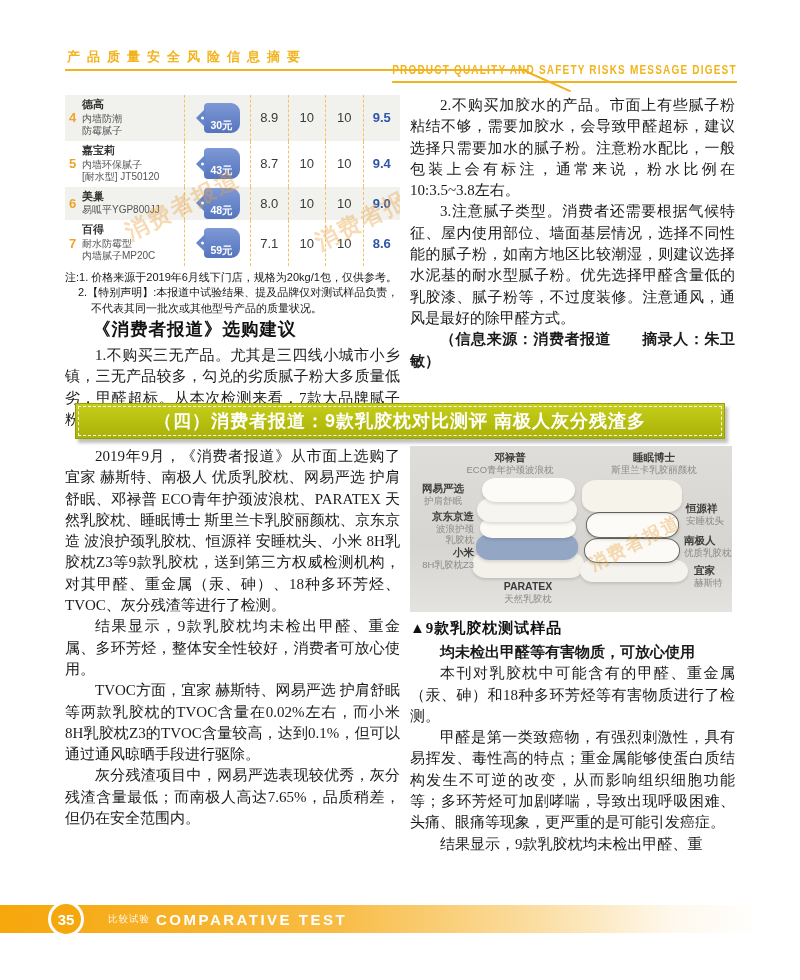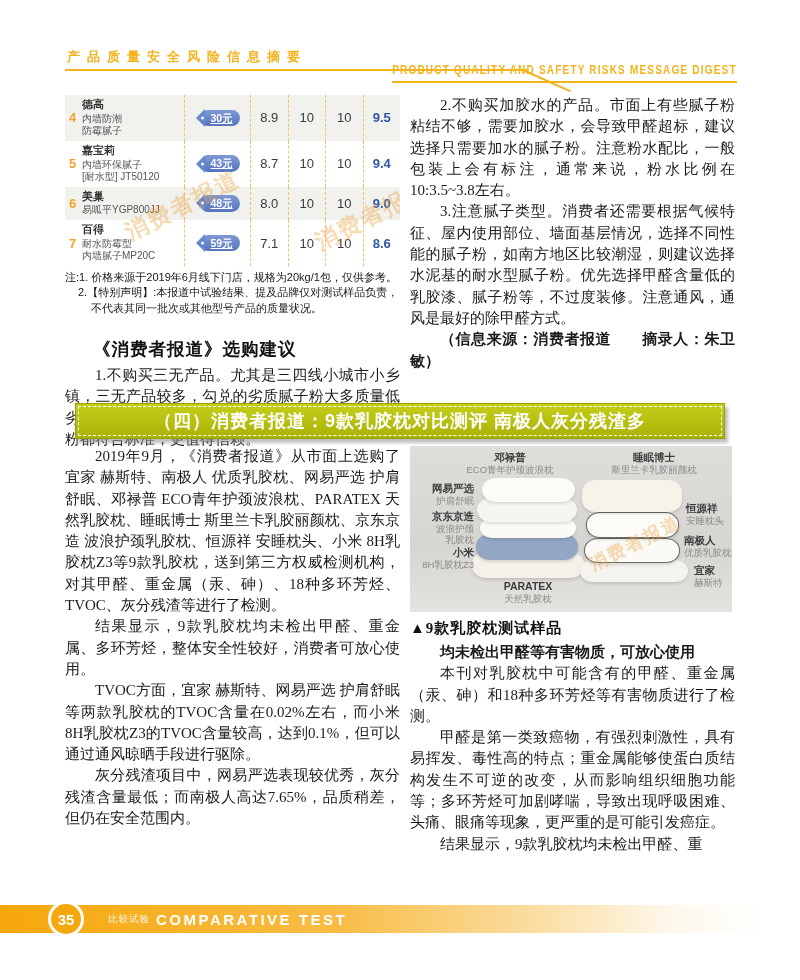--- a/index.html
+++ b/index.html
@@ -37,35 +37,35 @@
             font-size:13px; font-weight:bold; color:#F0A32A; }
   .t-name { width:104px; flex:none; padding:4px 2px; display:flex; flex-direction:column; justify-content:center; }
   .t-brand { font-weight:bold; font-size:11px; color:#333; line-height:1.25;font-family:Liberation Mono, monospace; }
   .t-model { font-size:10px; color:#555; line-height:1.2; white-space:pre-line; }
   .t-price { width:66px; flex:none; display:flex; align-items:center; justify-content:center;
              border-left:1px dashed #F5C06A; }
   .t-score { flex:1; display:flex; align-items:center; justify-content:center;
              font-size:13px; color:#3a3a3a; border-left:1px dashed #F5C06A; }
   .t-score.final { font-weight:bold; color:#2E56A4; font-size:13px; }
   .badge { position:relative; margin-left:9px; background:linear-gradient(#7e99d5,#5574bf);
-           color:#fff; font-size:10.5px; font-weight:bold; padding:3px 7px 3px 6px;
-           border-radius:4px 9px 9px 4px; line-height:1;text-decoration:underline; }
+           color:#fff; font-size:10.5px; font-weight:bold; padding:17px 7px 3px 6px;
+           border-radius:4px 9px 9px 4px; line-height:1; }
   .badge::before { content:""; position:absolute; left:-8px; top:50%; transform:translateY(-50%);
                    border-top:9px solid transparent; border-bottom:9px solid transparent;
                    border-right:9px solid #6687cb; }
   .badge::after { content:""; position:absolute; left:-3px; top:50%; transform:translateY(-50%);
                   width:3px; height:3px; border-radius:50%; background:#fff; }
   .wm { position:absolute; font-size:23px; font-weight:bold; letter-spacing:2px;
         color:rgba(233,160,60,0.38); transform:rotate(-27deg); pointer-events:none; white-space:nowrap; }
 
   
   .notes { margin-top:4px; font-size:11px; line-height:1.4; color:#151515; }
   .notes .n2 { padding-left:26px; text-indent:-13px; }
   .adv-h { font-family:"Liberation Serif","DejaVu Serif",serif; font-size:17.5px; font-weight:bold;
-           letter-spacing:1px; color:#111; margin:21px 0 4px; text-indent:1.6em; }
+           letter-spacing:1px; color:#111; margin:1px 0 4px; text-indent:1.6em; }
 
   
   .banner { position:absolute; top:403px; left:75px; width:650px; height:36px;
             background:linear-gradient(#c6ce1a,#a9b206); border:1px solid #97a005;
             outline:1px dashed #fff; outline-offset:-4px;
             box-shadow:3px 4px 3px rgba(140,140,140,0.55);
             display:flex; align-items:center; justify-content:center; }
   .banner span { color:#fff; font-size:18px; font-weight:bold; letter-spacing:1px; white-space:nowrap; }
 
   
@@ -215,21 +215,21 @@
         <div class="pil" style="left:172px; top:34px; width:100px; height:32px; background:#f6f3ea;"></div>
 
         <div class="plabel c" style="left:25px; top:5px; width:150px;">
           <div class="pn">邓禄普</div>
           <div class="ps">ECO青年护颈波浪枕</div>
         </div>
         <div class="plabel c" style="left:168px; top:5px; width:152px;">
           <div class="pn">睡眠博士</div>
           <div class="ps">斯里兰卡乳胶丽颜枕</div>
         </div>
-        <div class="plabel r" style="left:2px; top:36px; width:62px;">
+        <div class="plabel r" style="left:2px; top:36px; width:62px;text-align:center;">
           <div class="pn">网易严选</div>
           <div class="ps">护肩舒眠</div>
         </div>
         <div class="plabel r" style="left:2px; top:64px; width:62px;">
           <div class="pn">京东京造</div>
           <div class="ps">波浪护颈
 乳胶枕</div>
         </div>
         <div class="plabel r" style="left:2px; top:100px; width:62px;">
           <div class="pn">小米</div>

